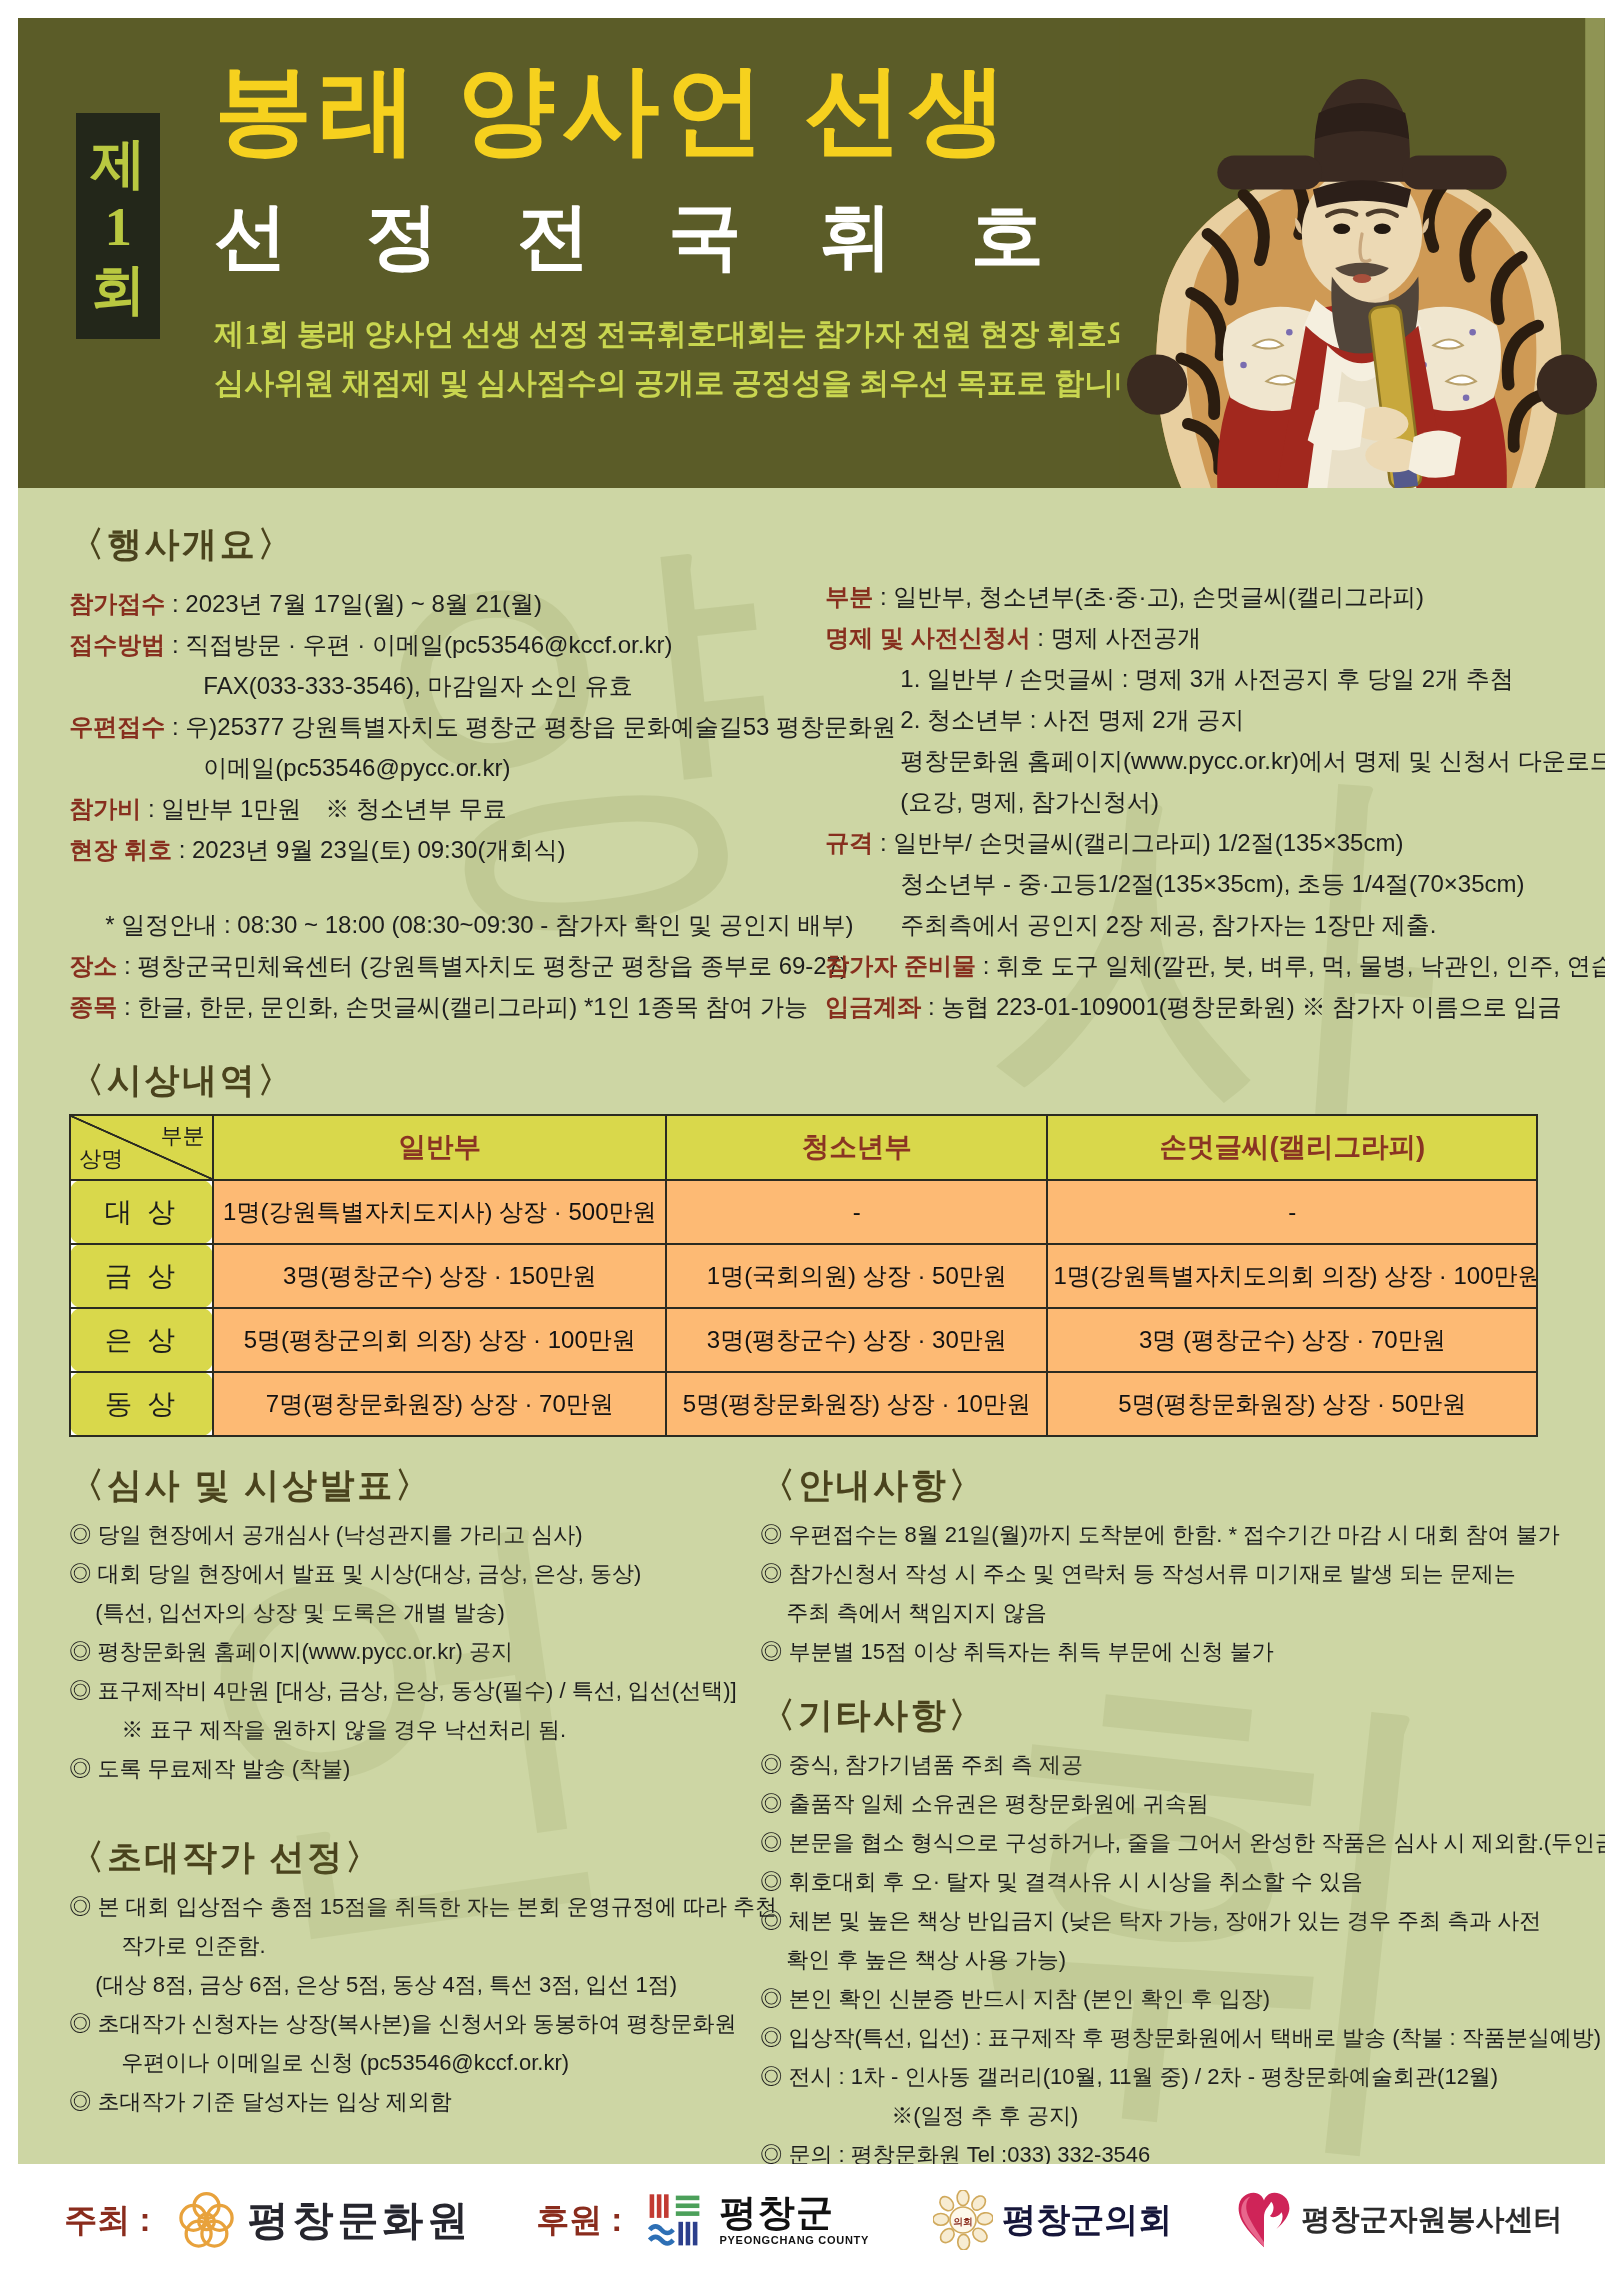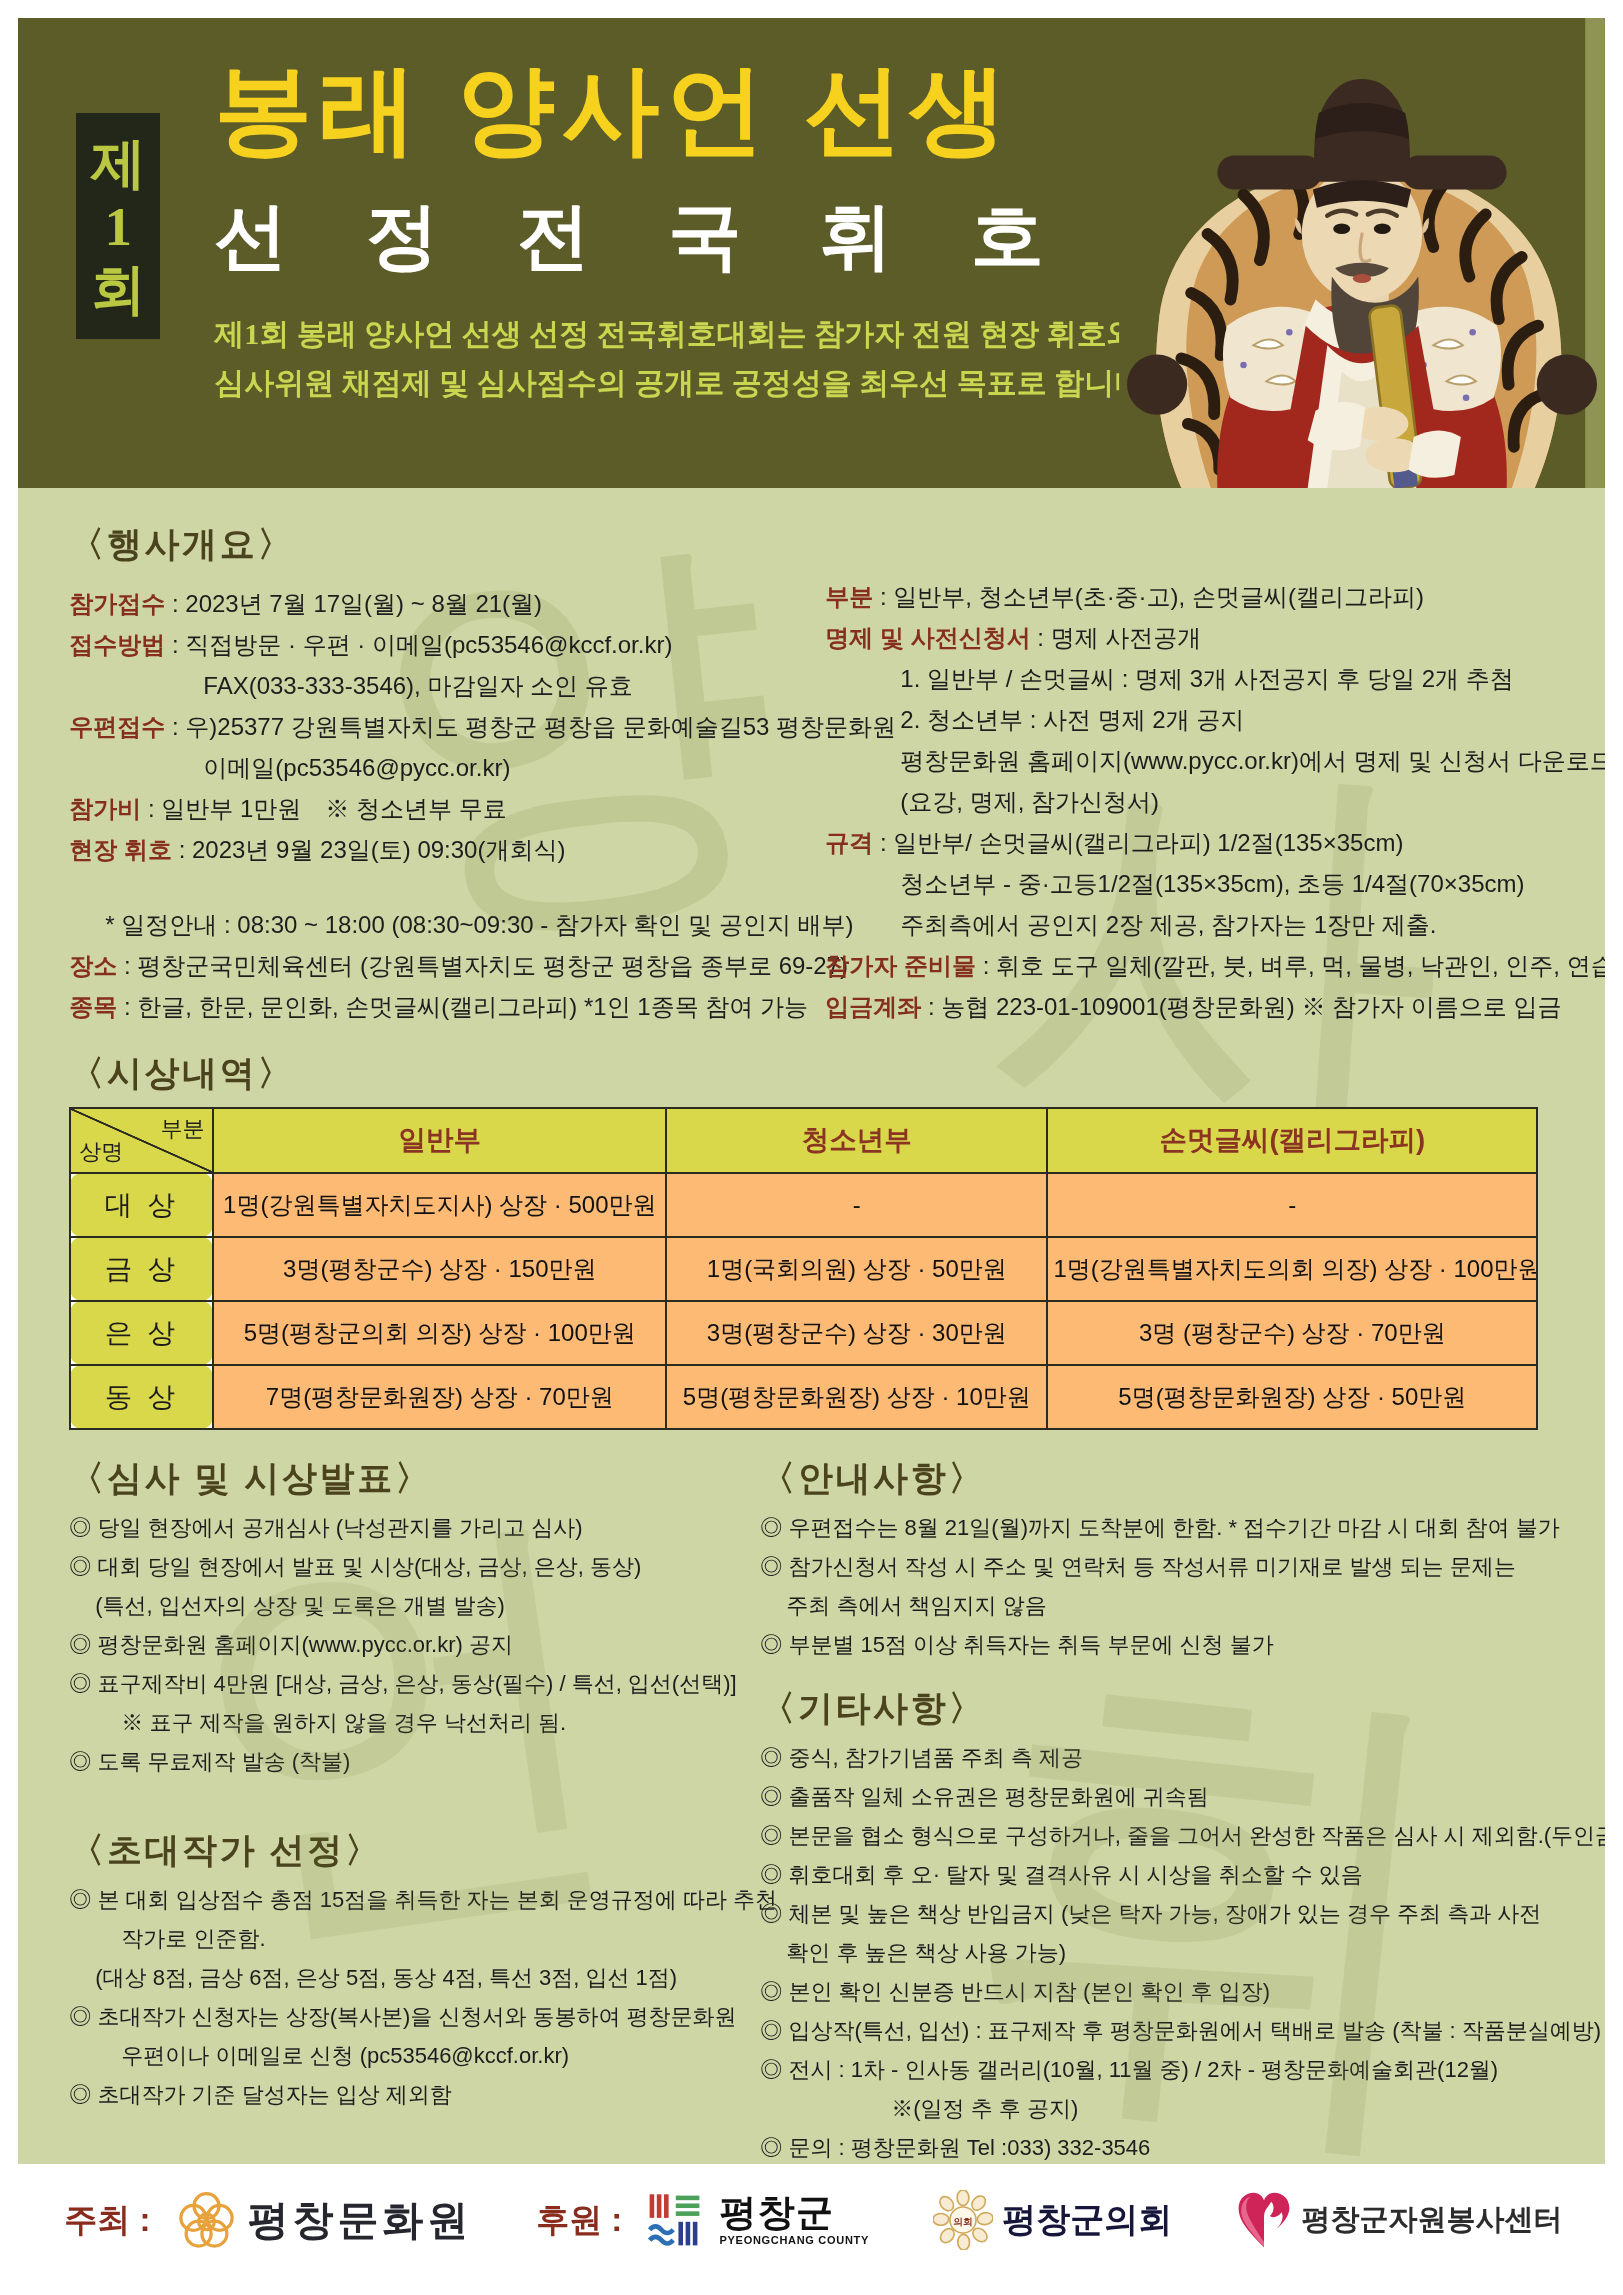--- a/index.html
+++ b/index.html
@@ -48,21 +48,21 @@
   .line{font-size:24px;color:#1d1d1d;line-height:41px;white-space:nowrap;}
   .line .lbl{color:#872f1e;font-weight:bold;}
   .line .txt{color:#1d1d1d;}
   .indent-sm{padding-left:36px;margin-top:34px;}
   .indent-md{padding-left:75px;}
   .indent-lg{padding-left:134px;}
   .overview-cols{display:flex;margin-top:14.4px;align-items:flex-end;}
   .ov-left{width:756px;flex:0 0 auto;}
   .ov-right{flex:1 1 auto;}
   
-  .awards{margin-top:28px;}
+  .awards{margin-top:35px;}
   .awards-table{
     border-collapse:collapse;margin-top:17px;width:1466px;table-layout:fixed;
     background:#ffffff;
   }
   .awards-table th,.awards-table td{
     border:2px solid #2b2b22;text-align:center;vertical-align:middle;
     font-size:24px;color:#111111;padding:0 5.2px;overflow:hidden;white-space:nowrap;
   }
   .awards-table .ath th{background:#d9d84b;color:#8a3423;font-weight:bold;height:63px;font-size:27.5px;}
   .awards-table .rowname{background:#d9d84b;color:#1d1d1d;font-weight:normal;font-size:27.5px;letter-spacing:3.9px;border-radius:12px;}

